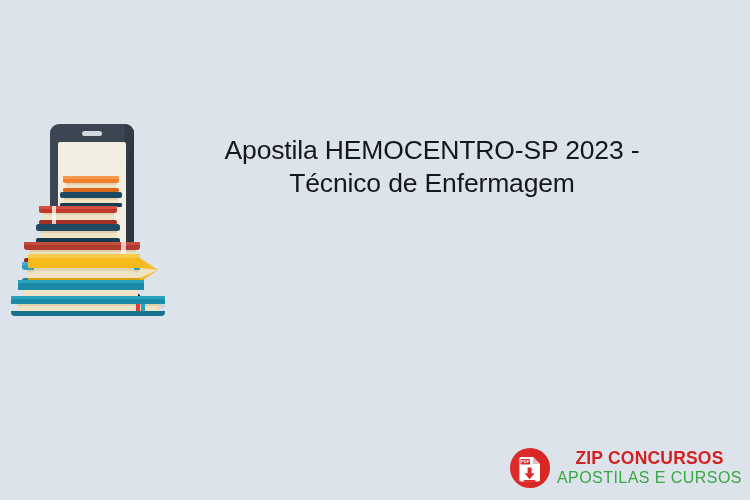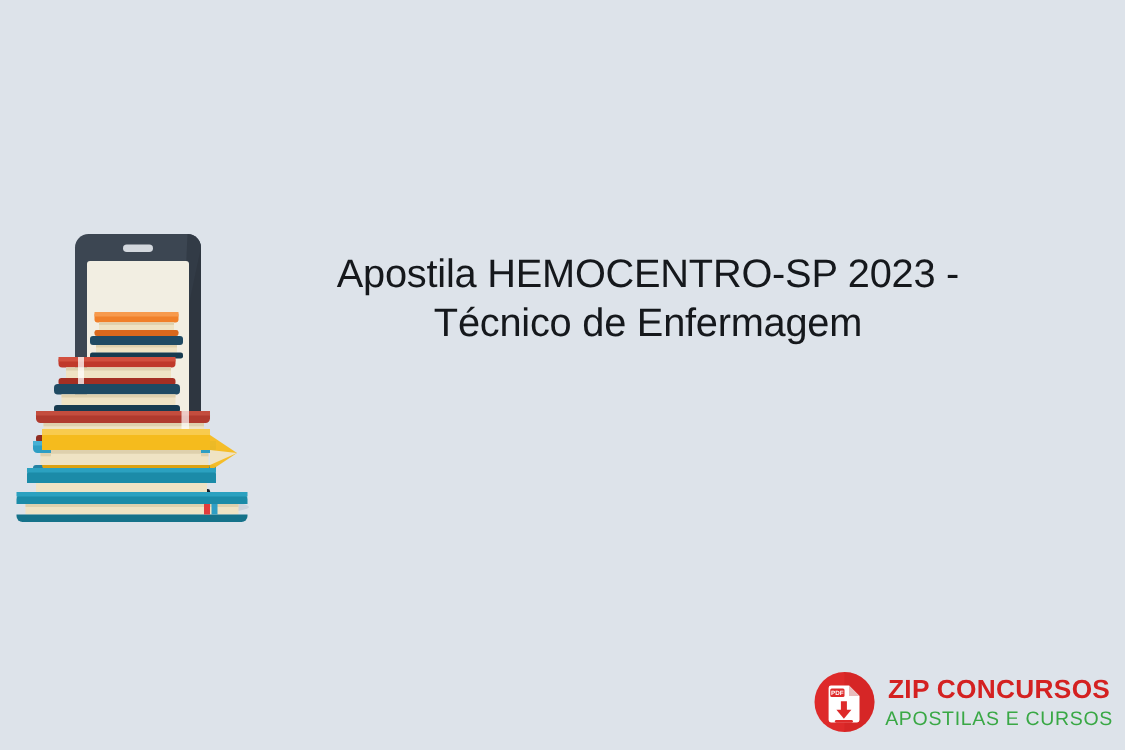--- a/index.html
+++ b/index.html
@@ -12,21 +12,20 @@
     height: 500px;
     overflow: hidden;
     background: #dde3ea;
     font-family: "Liberation Sans", sans-serif;
     position: relative;
   }
   #card {
     position: absolute;
     inset: 0;
     background: #dde3ea;
-    margin-top: 32px;
   }
 
   
   #books-illustration {
     position: absolute;
     left: 8px;
     top: 120px;
     width: 168px;
     height: 196px;
   }
@@ -83,21 +82,21 @@
     font-family: "Liberation Sans", sans-serif;
     font-weight: 700;
     font-size: 17.5px;
     letter-spacing: 0.2px;
     color: #d42121;
     white-space: nowrap;
   }
   #brand-tagline {
     font-family: "Liberation Sans", sans-serif;
     font-weight: 400;
-    font-size: 13px;
+    font-size: 16px;
     letter-spacing: 0.45px;
     color: #39a845;
     white-space: nowrap;
     margin-top: 3px;
   }
 </style>
 </head>
 <body style="background: rgb(221, 227, 234);">
 
 <div id="card" style="background: rgb(221, 227, 234);">

